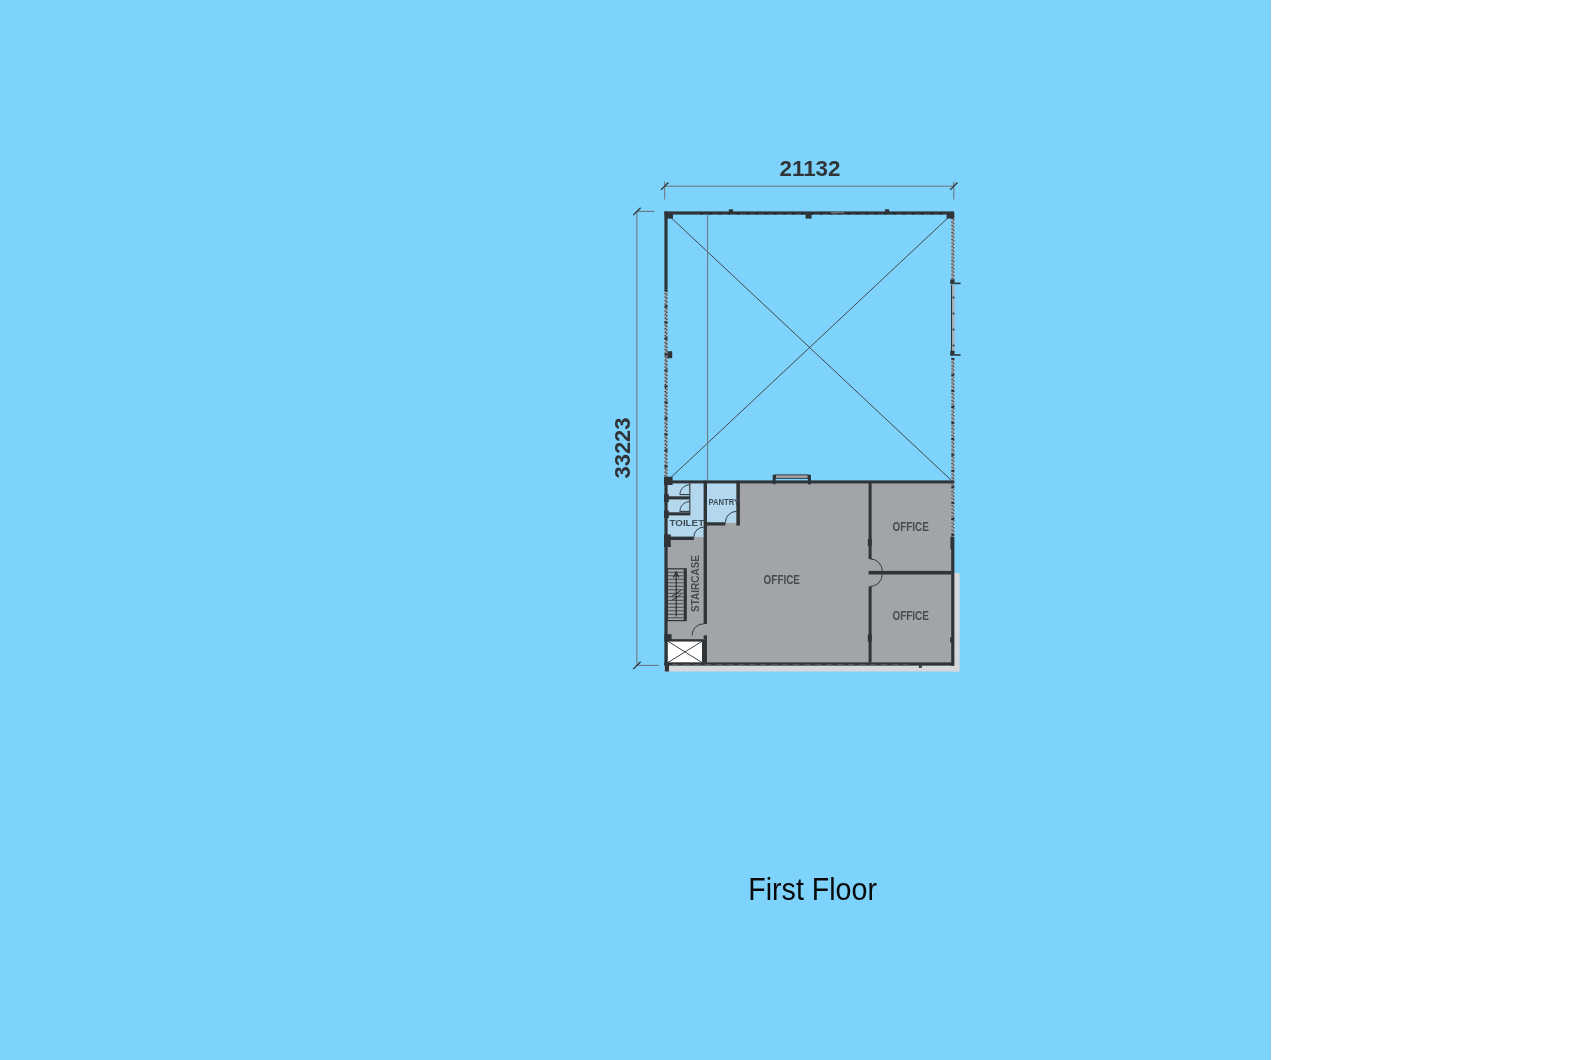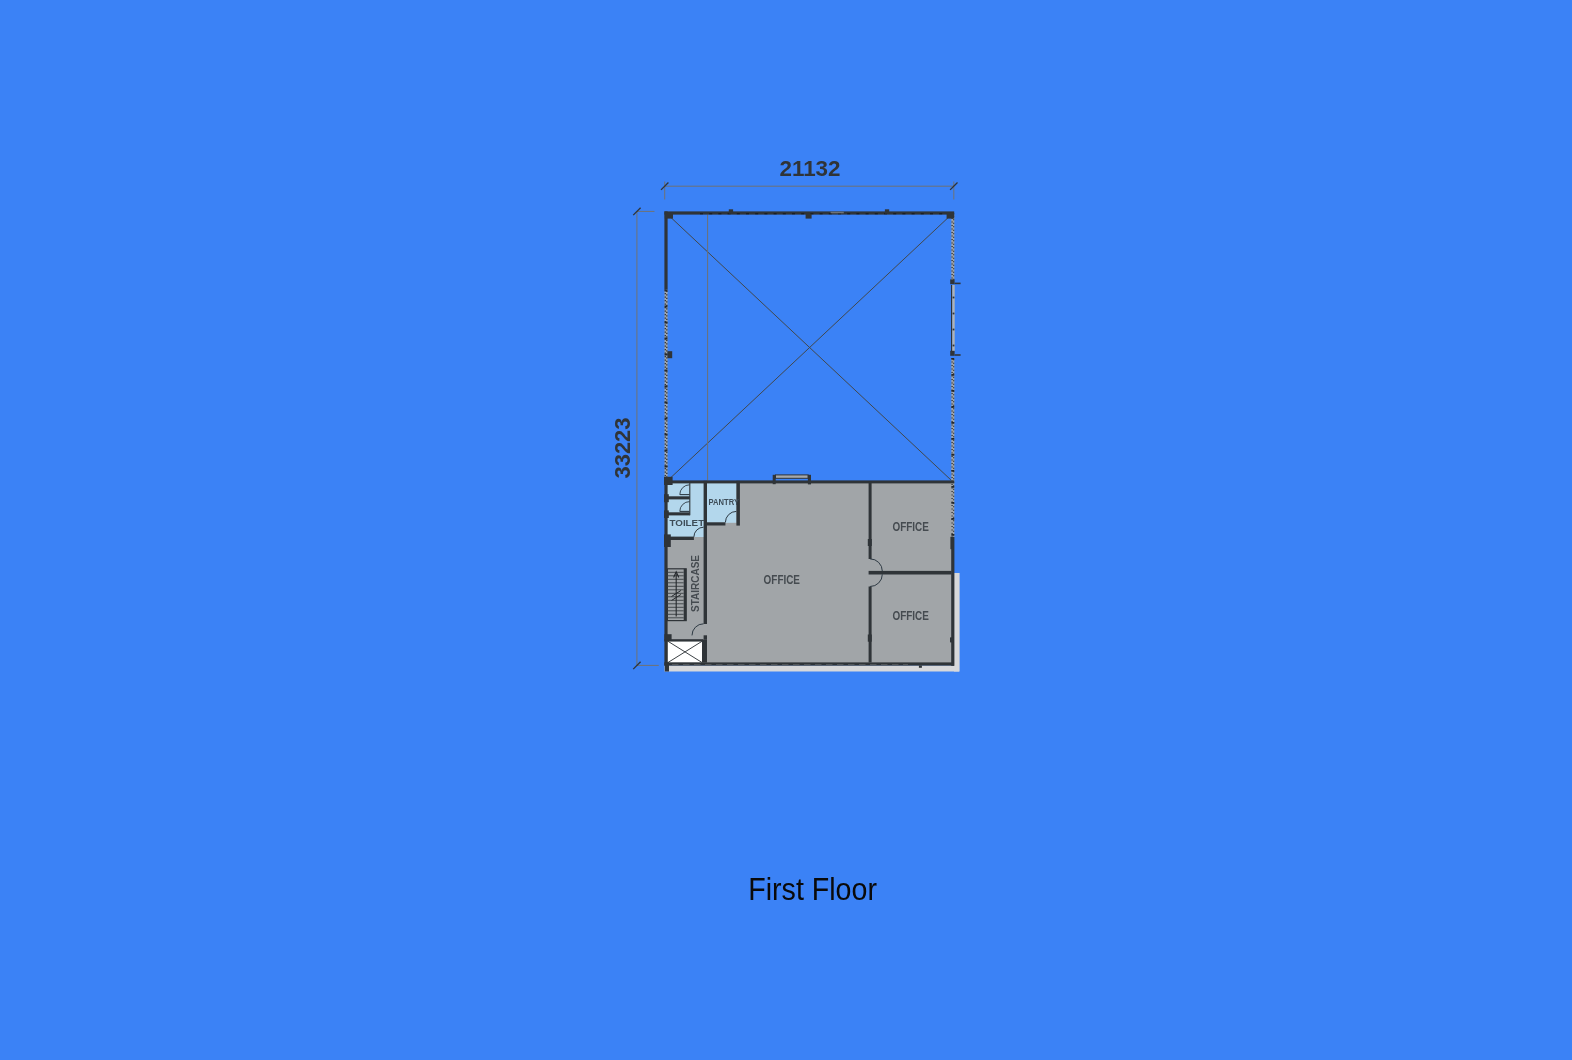--- a/index.html
+++ b/index.html
@@ -1,16 +1,16 @@
 <!DOCTYPE html>
 <html><head>
 <meta charset="utf-8">
 <style>
   html,body{margin:0;padding:0;background:#ffffff;}
-  #page{position:relative;width:1572px;height:1060px;background:#3b82f6;overflow:hidden;
+  #page{position:relative;width:1271px;height:1060px;background:#7dd3fc;overflow:hidden;
         font-family:"Liberation Sans", sans-serif;}
   svg{position:absolute;left:0;top:0;}
   text{font-family:"Liberation Sans", sans-serif;}
 </style>
 </head>
 <body>
 <div id="page">
 <svg width="1572" height="1060" viewBox="0 0 1572 1060">
 
   <rect x="664.5" y="665.4" width="294.5" height="6.1" fill="#d7d8da"></rect>

